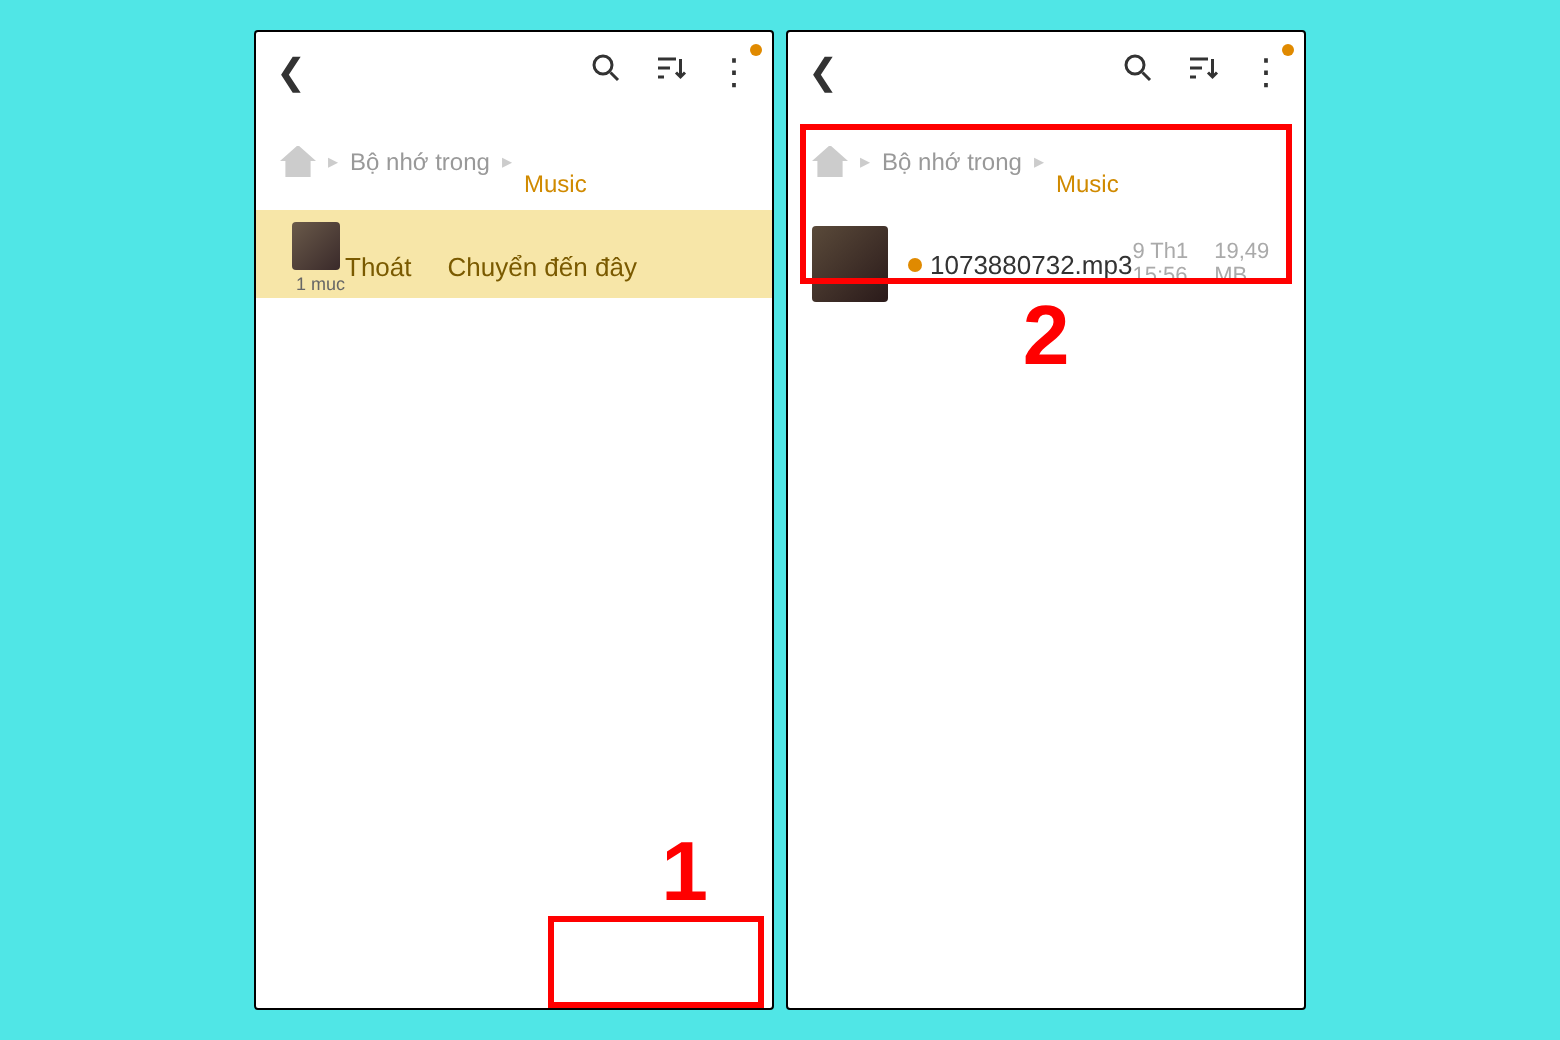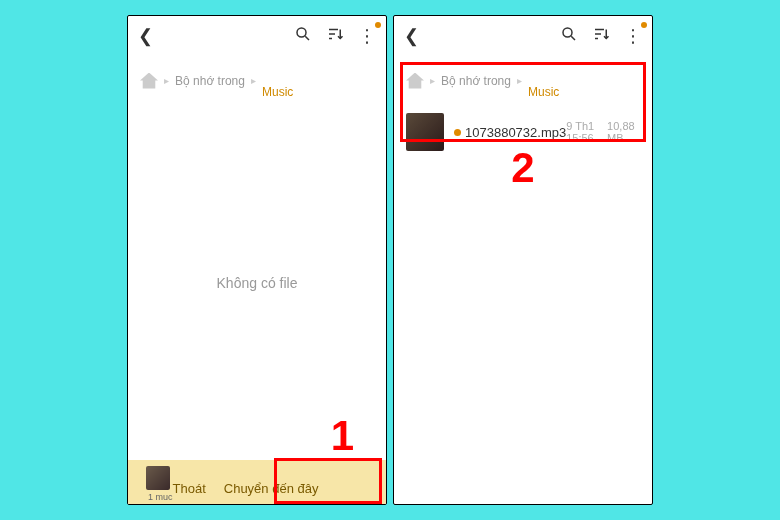--- a/index.html
+++ b/index.html
@@ -136,21 +136,20 @@
   </div>
 
   <div class="breadcrumb">
     <div class="home-icon"></div>
     <span class="bc-sep">▸</span>
     <span>Bộ nhớ trong</span>
     <span class="bc-sep">▸</span>
     <span class="bc-current">Music</span>
   </div>
 
-  <div class="empty-state">Không có file</div>
 
   <div class="step-number" style="bottom:44px; right:32px;">1</div>
 
   <div class="bottom-bar">
     <div class="thumb-col">
       <div class="thumb"></div>
       <span class="count-label">1 muc</span>
     </div>
     <div class="bottom-actions">
       <span>Thoát</span>
@@ -198,20 +197,20 @@
 
   <div class="file-row">
     <div class="file-thumb"></div>
     <div class="file-info">
       <div class="file-name-row">
         <span class="new-dot"></span>
         <span class="file-name">1073880732.mp3</span>
       </div>
       <div class="file-meta-row">
         <span class="file-date">9 Th1 15:56</span>
-        <span class="file-size">10,88 MB</span>
+        <span class="file-size">19,49 MB</span>
       </div>
     </div>
   </div>
 
   <div class="highlight-area" style="top:46px; left:6px; right:6px; height:80px;"></div>
   <div class="step-number" style="top:128px; left:50%; transform:translateX(-50%);">2</div>
 </div>
 
 </body></html>

